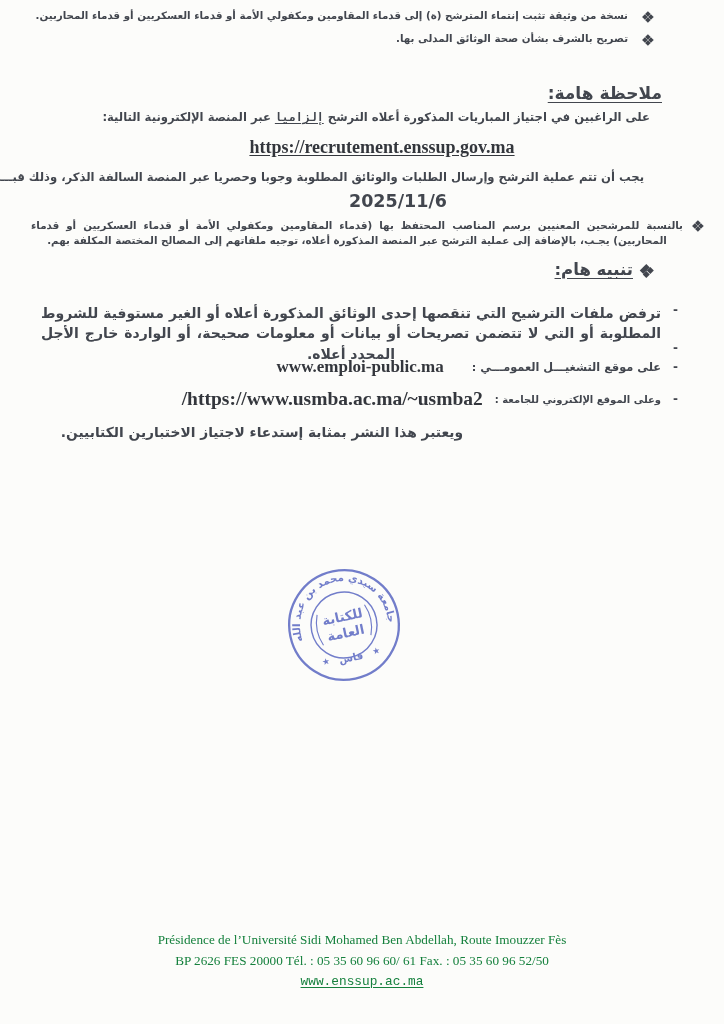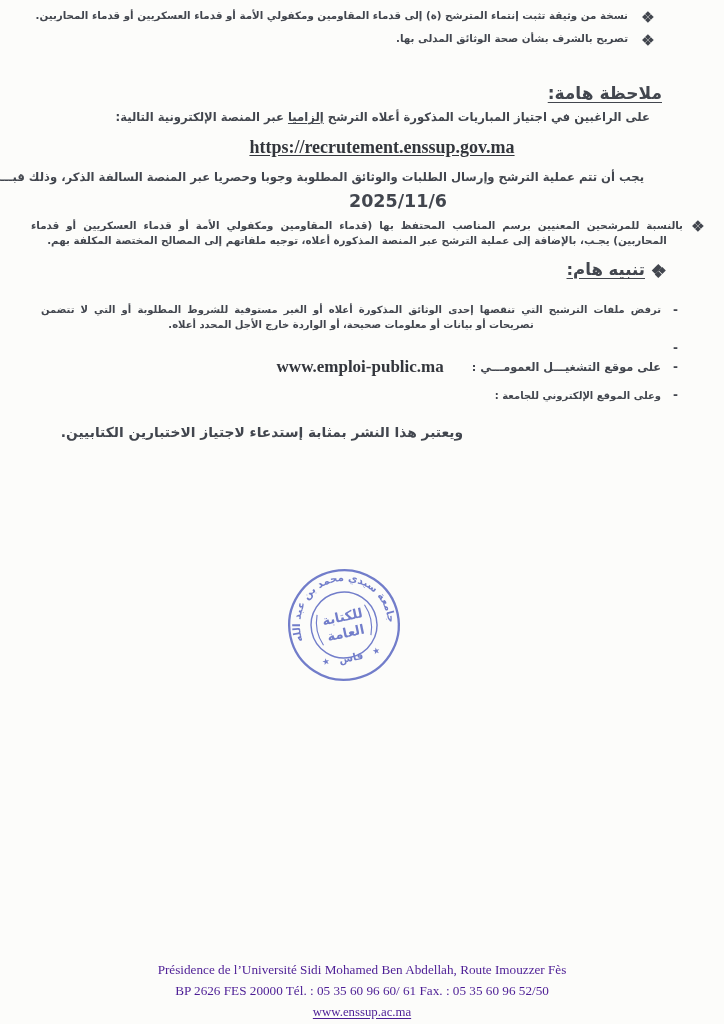--- a/index.html
+++ b/index.html
@@ -7,21 +7,21 @@
     position:relative;width:724px;height:1024px;overflow:hidden;
     background:#fcfcfa;color:#42464e;
     font-family:"DejaVu Sans",sans-serif;
   }
   .abs{position:absolute;}
   .row{position:absolute;display:flex;direction:rtl;align-items:flex-start;}
   .rowc{align-items:center;}
   .nw{white-space:nowrap;}
   .b{font-weight:bold;}
   .rtl{direction:rtl;}
-  .ul{text-decoration:underline;text-underline-offset:2px;}
+  .ul{text-decoration:underline;text-underline-offset:2px;font-family:Liberation Mono, monospace;}
   .center{position:absolute;left:0;width:724px;text-align:center;}
   .h{font-weight:bold;text-decoration:underline;text-underline-offset:3px;}
   .jp{margin:0;font-weight:bold;text-align:justify;text-align-last:center;line-height:1.5;}
   .dash{font-weight:bold;font-size:12px;margin-left:12px;flex:0 0 auto;line-height:1.2;}
   .url{font-family:"Liberation Serif",serif;font-weight:bold;direction:ltr;unicode-bidi:isolate;color:#33363c;}
   
   .dmk{position:relative;display:inline-block;width:9px;height:9px;margin-left:15px;margin-top:3px;flex:0 0 auto;}
   .dmk i{position:absolute;width:3.8px;height:3.8px;background:currentColor;transform:rotate(45deg);}
   .dmk i:nth-child(1){top:-0.5px;left:2.6px;}
   .dmk i:nth-child(2){bottom:-0.5px;left:2.6px;}
@@ -29,22 +29,22 @@
   .dmk i:nth-child(4){right:-0.5px;top:2.6px;}
   .dmk-lg{width:11px;height:11px;margin-top:5px;margin-left:8px;}
   .dmk-lg i{width:4.6px;height:4.6px;}
   .dmk-lg i:nth-child(1){top:-0.5px;left:3.2px;}
   .dmk-lg i:nth-child(2){bottom:-0.5px;left:3.2px;}
   .dmk-lg i:nth-child(3){left:-0.5px;top:3.2px;}
   .dmk-lg i:nth-child(4){right:-0.5px;top:3.2px;}
   .stamp{position:absolute;left:280px;top:561px;width:128px;height:128px;transform:rotate(-12deg);opacity:.85;}
   .stamp text{font-family:"DejaVu Sans",sans-serif;}
   .footer{
-    position:absolute;left:0;top:960px;width:724px;text-align:center;
-    font-family:"Liberation Serif",serif;font-size:13.2px;color:#4c1d95;line-height:1.58;
+    position:absolute;left:0;top:930px;width:724px;text-align:center;
+    font-family:"Liberation Serif",serif;font-size:13.2px;color:#15803d;line-height:1.58;
   }
 </style>
 </head>
 <body>
 
 <div class="page">
 
   <div class="row" style="top:9px;right:72px">
     <span class="dmk">
         <i></i>
@@ -79,48 +79,49 @@
   <div class="row" style="top:218px;right:22px">
     <span class="dmk" style="margin-left:10px">
         <i></i>
         <i></i>
         <i></i>
         <i></i>
       </span>
     <p class="jp" style="width:652px;font-size:10.3px">بالنسبة للمرشحين المعنيين برسم المناصب المحتفظ بها (قدماء المقاومين ومكفولي الأمة أو قدماء العسكريين أو قدماء المحاربين) يجـب، بالإضافة إلى عملية الترشح عبر المنصة المذكورة أعلاه، توجيه ملفاتهم إلى المصالح المختصة المكلفة بهم.</p>
   </div>
 
-  <div class="row" style="top:260px;right:60px">
+  <div class="row" style="top:260px;right:72px">
     <span class="dmk dmk-lg">
         <i></i>
         <i></i>
         <i></i>
         <i></i>
       </span>
     <span class="h nw" style="font-size:16.5px">تنبيه هام:</span>
   </div>
 
   <div class="row" style="top:303px;right:46px">
     <span class="dash">-</span>
-    <p class="jp" style="width:620px;font-size:10px;line-height:1.45">ترفض ملفات الترشيح التي تنقصها إحدى الوثائق المذكورة أعلاه أو الغير مستوفية للشروط المطلوبة أو التي لا تتضمن تصريحات أو بيانات أو معلومات صحيحة، أو الواردة خارج الأجل المحدد أعلاه.</p>
+    <p class="jp" style="width:620px;font-size:14px;line-height:1.45">ترفض ملفات الترشيح التي تنقصها إحدى الوثائق المذكورة أعلاه أو الغير مستوفية للشروط المطلوبة أو التي لا تتضمن تصريحات أو بيانات أو معلومات صحيحة، أو الواردة خارج الأجل المحدد أعلاه.</p>
   </div>
 
   <div class="row" style="top:341px;right:46px">
     <span class="dash">-</span>
   </div>
 
   <div class="row rowc" style="top:357px;right:46px">
     <span class="dash">-</span>
     <span class="b nw" style="font-size:11.3px">على موقع التشغيـــل العمومـــي :</span>
     <span class="url nw" style="font-size:17px;margin-right:28px">www.emploi-public.ma</span>
   </div>
 
   <div class="row rowc" style="top:388px;right:46px">
     <span class="dash">-</span>
     <span class="b nw" style="font-size:10px">وعلى الموقع الإلكتروني للجامعة :</span>
+    <span class="url nw" style="font-size:19.5px;margin-right:12px">/https://www.usmba.ac.ma/~usmba2</span>
   </div>
 
   <div class="abs rtl b nw" style="top:424px;right:261px;font-size:13.8px;letter-spacing:.2px">ويعتبر هذا النشر بمثابة إستدعاء لاجتياز الاختبارين الكتابيين.</div>
 
   <div class="stamp">
     <svg viewBox="0 0 132 132" width="128" height="128">
       <g fill="none" stroke="#5a68c2">
         <circle cx="66" cy="66" r="56.5" stroke-width="2.4"></circle>
         <circle cx="66" cy="66" r="34" stroke-width="1.5"></circle>
         <path d="M41 50 Q 34.5 66 41 82" stroke-width="1.2"></path>

